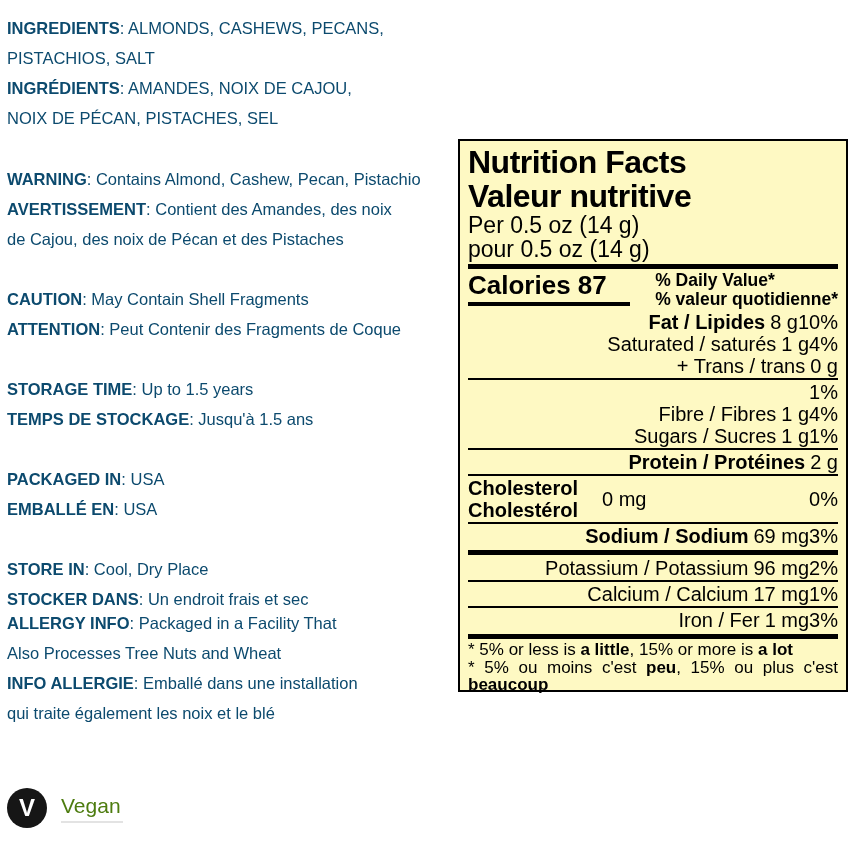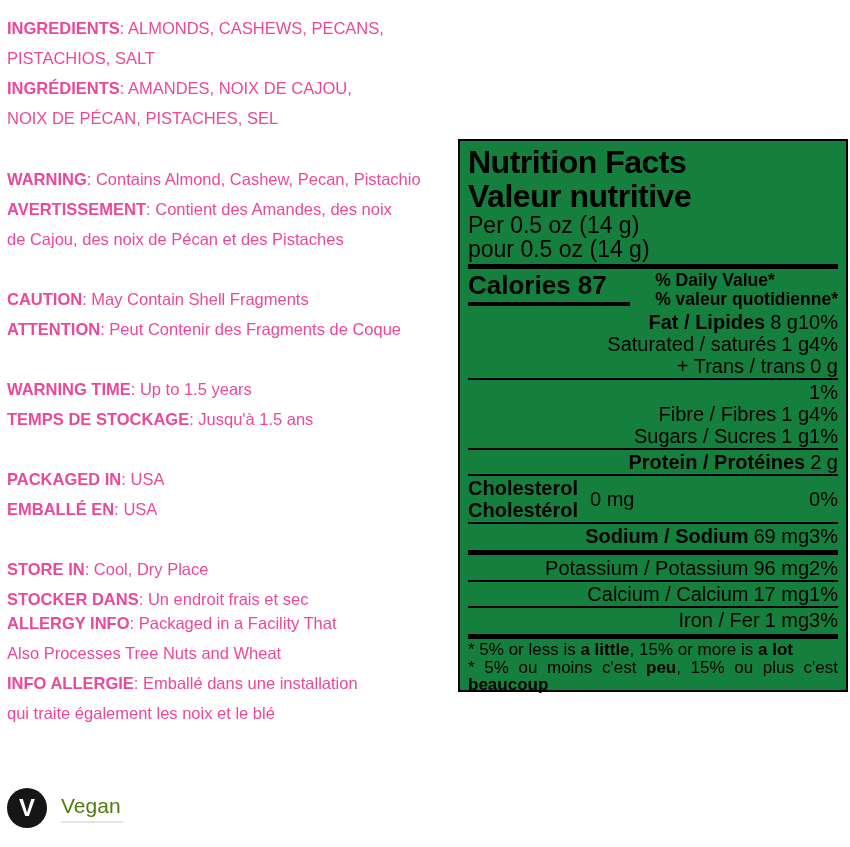--- a/index.html
+++ b/index.html
@@ -1,52 +1,52 @@
 <!DOCTYPE html>
 <html><head>
 <meta charset="utf-8">
 <style>
   * { margin:0; padding:0; box-sizing:border-box; }
   html,body { width:850px; height:847px; background:#fff; font-family:"Liberation Sans", sans-serif; }
   body { position:relative; overflow:hidden; }
 
   
-  .info-section { position:absolute; left:7px; font-size:16.5px; line-height:30px; color:#ec4899; white-space:nowrap; }
+  .info-section { position:absolute; left:7px; font-size:16.5px; line-height:30px; color:#0c4a6e; white-space:nowrap; }
   .info-section .lbl { font-weight:bold; }
 
   
   .vegan { position:absolute; left:7px; top:788px; display:flex; align-items:center; }
   .vegan-circle { width:40px; height:40px; border-radius:50%; background:#161616; color:#fff;
                   display:flex; align-items:center; justify-content:center;
                   font-size:24px; font-weight:bold; }
   .vegan-label { margin-left:14px; font-size:21px; color:#4d7c0f; border-bottom:2px solid #e3e3e3; padding:0 2px 3px 0; }
 
   
   .nf-panel { position:absolute; left:458px; top:139px; width:390px; height:553px;
-              border:2px solid #000; background:#15803d; padding:4px 8px; color:#000; }
+              border:2px solid #000; background:#fef9c3; padding:4px 8px; color:#000; }
   .nf-title { font-size:32px; font-weight:bold; line-height:34px; letter-spacing:-0.5px; }
   .nf-serving { font-size:23px; line-height:24px; }
   .nf-bar-thick { height:5px; background:#000; margin:3px 0 2px 0; }
   .nf-bar-thin { height:2px; background:#000; margin:1px 0; }
 
   .nf-cal-row { display:flex; justify-content:space-between; align-items:flex-start; height:40px; margin-top:2px; }
   .nf-cal-left { font-size:26px; font-weight:bold; line-height:28px; }
   .nf-cal-underline { height:4px; background:#000; width:162px; margin-top:3px; }
   .nf-dv-head { text-align:left; font-size:17.5px; font-weight:bold; line-height:19px; }
 
   .nrow { display:flex; justify-content:flex-end; font-size:20px; line-height:22px; }
   .nrow .nname { white-space:nowrap; }
   .nrow .b { font-weight:bold; }
   .nrow .amt { margin-left:5px; }
   .nrow.indent .nname { padding-left:24px; }
   .nrow .ndv { white-space:nowrap; }
 
   .nrow.chol { align-items:center; justify-content:flex-start; }
   .nrow.chol .cholnames { font-weight:bold; }
-  .nrow.chol .amt { margin-left:12px; }
+  .nrow.chol .amt { margin-left:24px; }
   .nrow.chol .ndv { margin-left:auto; }
 
   .fnote { font-size:17px; line-height:17px; margin-top:1px; }
   .fnote .b { font-weight:bold; }
   .fnote.just { text-align:justify; }
 </style>
 </head>
 <body>
 
 <div class="info-section" style="top:13px">
@@ -58,21 +58,21 @@
 <div class="info-section" style="top:164px">
     <div><span class="lbl">WARNING</span><span>: Contains Almond, Cashew, Pecan, Pistachio</span></div>
     <div><span class="lbl">AVERTISSEMENT</span><span>: Contient des Amandes, des noix</span></div>
     <div><span>de Cajou, des noix de Pécan et des Pistaches</span></div>
   </div>
 <div class="info-section" style="top:284px">
     <div><span class="lbl">CAUTION</span><span>: May Contain Shell Fragments</span></div>
     <div><span class="lbl">ATTENTION</span><span>: Peut Contenir des Fragments de Coque</span></div>
   </div>
 <div class="info-section" style="top:374px">
-    <div><span class="lbl">WARNING TIME</span><span>: Up to 1.5 years</span></div>
+    <div><span class="lbl">STORAGE TIME</span><span>: Up to 1.5 years</span></div>
     <div><span class="lbl">TEMPS DE STOCKAGE</span><span>: Jusqu'à 1.5 ans</span></div>
   </div>
 <div class="info-section" style="top:464px">
     <div><span class="lbl">PACKAGED IN</span><span>: USA</span></div>
     <div><span class="lbl">EMBALLÉ EN</span><span>: USA</span></div>
   </div>
 <div class="info-section" style="top:554px">
     <div><span class="lbl">STORE IN</span><span>: Cool, Dry Place</span></div>
     <div><span class="lbl">STOCKER DANS</span><span>: Un endroit frais et sec</span></div>
   </div>

